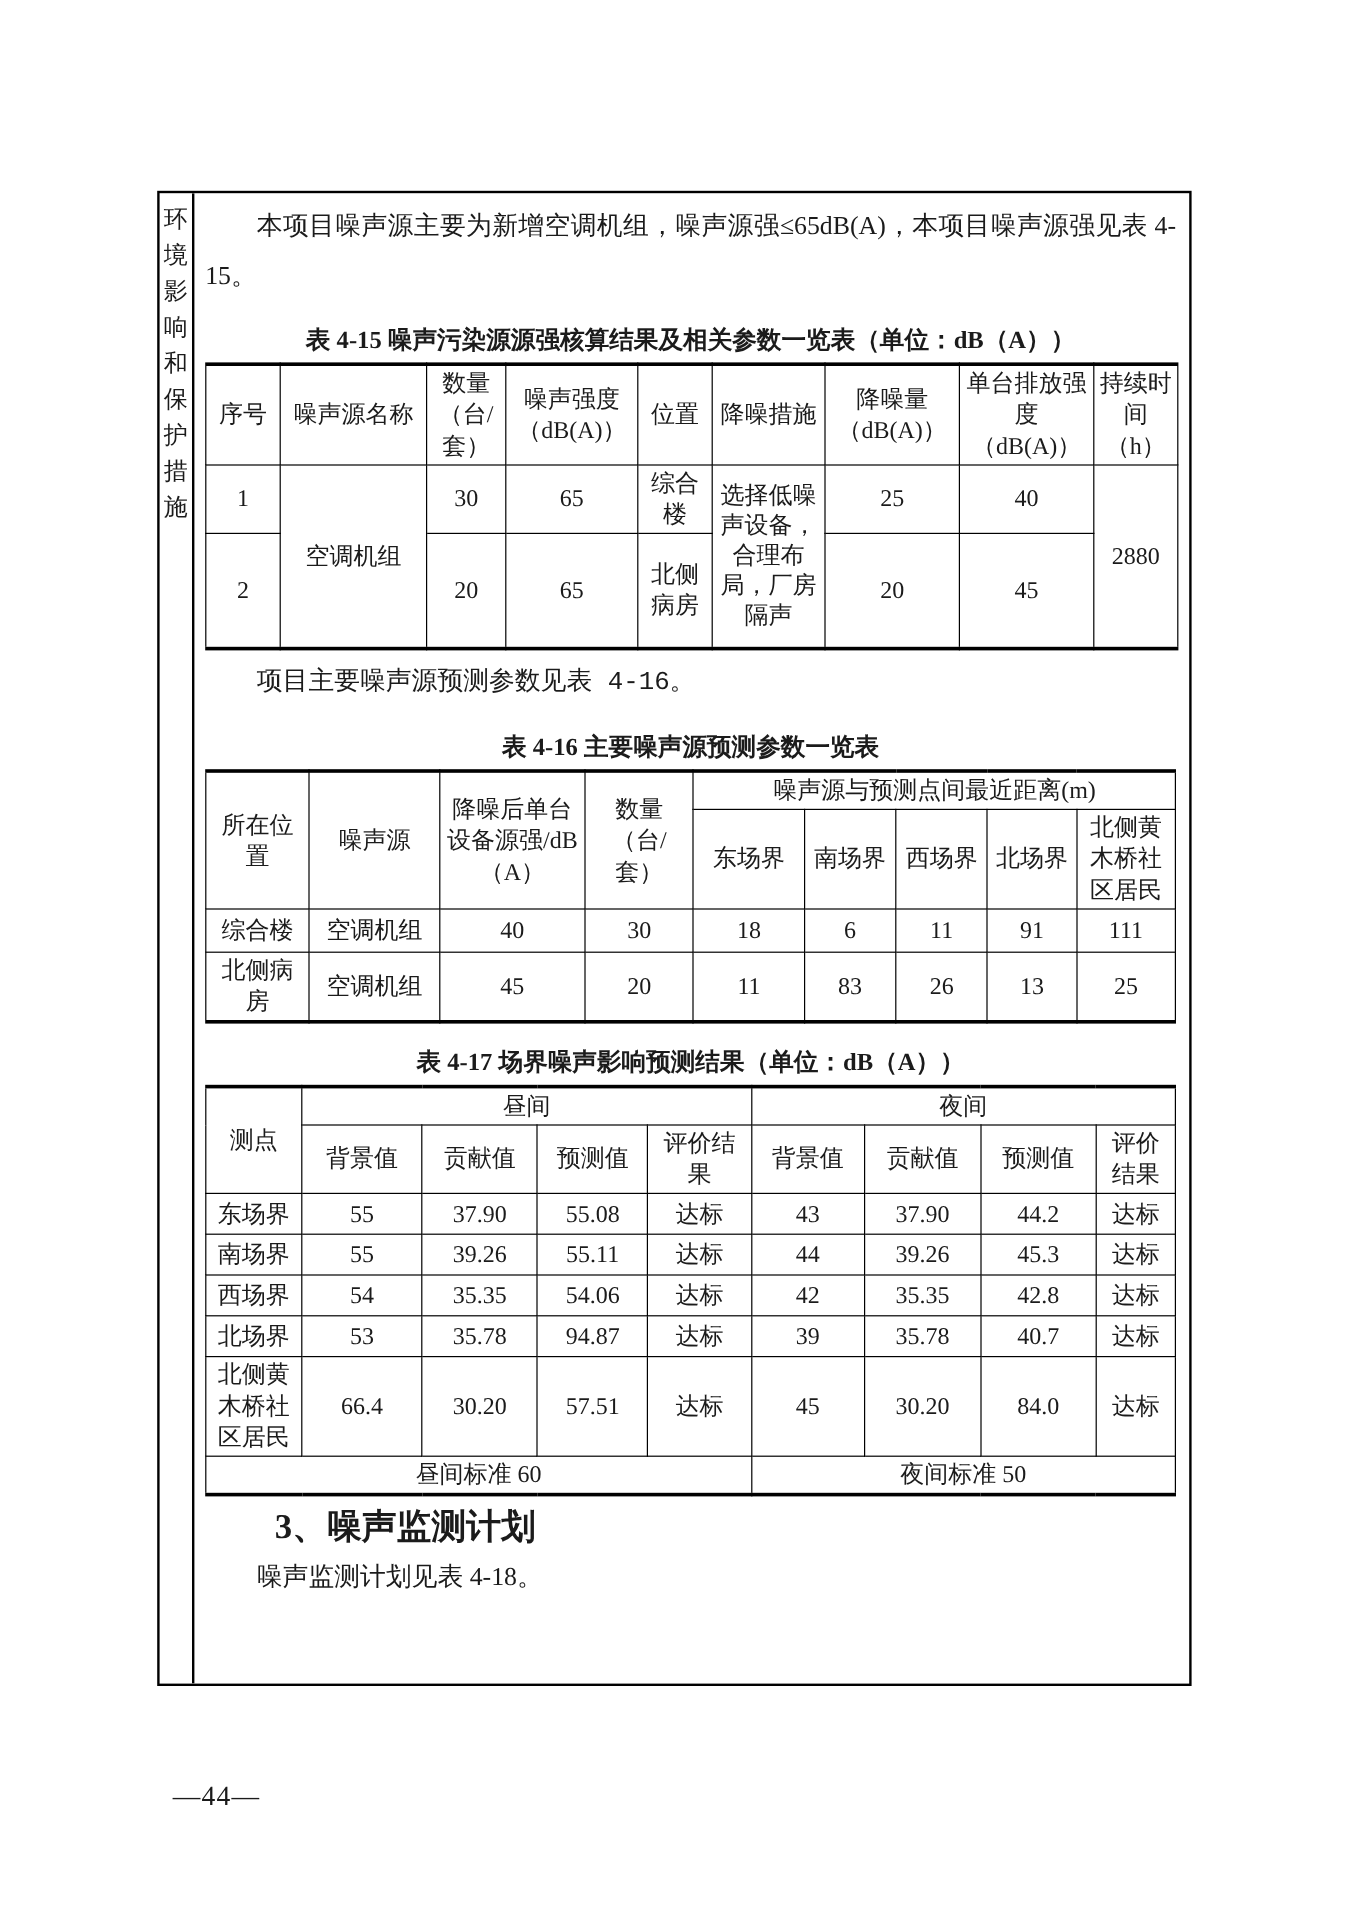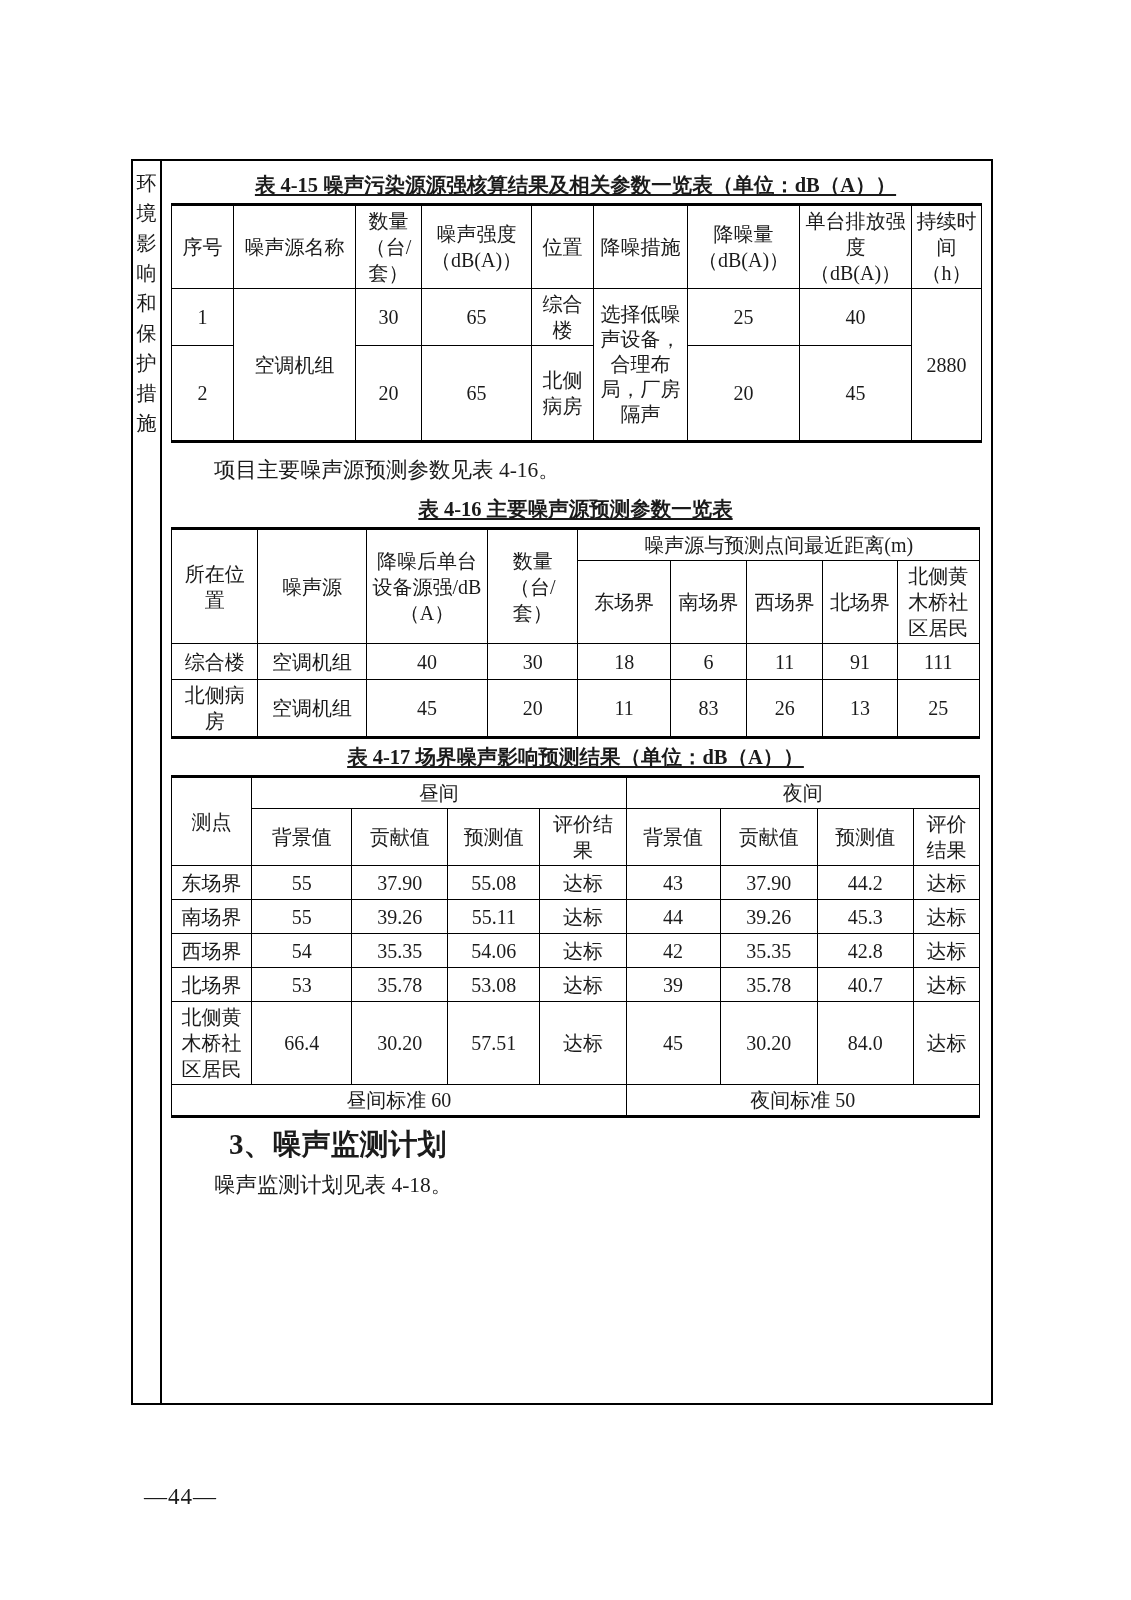--- a/index.html
+++ b/index.html
@@ -11,21 +11,21 @@
     border:2px solid #000; display:flex; overflow:hidden; }
 
   .sidebar { width:29px; border-right:2px solid #000; padding-top:7px; flex:none; }
   .sidebar-label { width:22px; margin:0 auto; font-size:20px; line-height:30px;
     text-align:center; word-break:break-all; }
 
   .content { flex:1; padding:6px 11px 0 9px; overflow:hidden; }
 
   .para { font-size:21.5px; line-height:42px; text-indent:2em; text-align:justify; }
   .tbl-title { font-size:20.5px; font-weight:bold; text-align:center;
-    line-height:30px; margin:3px 0 3px;text-decoration:underline; }
+    line-height:30px; margin:18px 0 3px; }
   .sec-heading { font-size:29px; font-weight:bold; text-indent:2em;
     line-height:40px; margin-top:6px; }
 
   table { width:100%; border-collapse:collapse; table-layout:fixed;
     border:1px solid #000; border-top:3px solid #000; border-bottom:3px solid #000; }
   th, td { border:1px solid #000; font-weight:normal; text-align:center;
     vertical-align:middle; font-size:20px; line-height:26px; padding:2px 3px;
     overflow:hidden; }
   .t15 th { height:84px; }
   .t15 .r1 td { height:56px; }
@@ -48,20 +48,21 @@
 
 <div class="page">
   <div class="doc-box">
 
     <div class="sidebar">
       <div class="sidebar-label">环境影响和保护措施</div>
     </div>
 
     <div class="content">
 
+      <p class="para">本项目噪声源主要为新增空调机组，噪声源强≤65dB(A)，本项目噪声源强见表 4-15。</p>
 
       <div class="tbl-title">表 4-15 噪声污染源源强核算结果及相关参数一览表（单位：dB（A））</div>
 
       <table class="t15">
         <colgroup>
           <col style="width:62px">
             <col style="width:122px">
             <col style="width:66px">
           <col style="width:110px">
             <col style="width:62px">
@@ -97,21 +98,21 @@
           <td>2</td>
           <td>20</td>
           <td>65</td>
           <td>北侧病房</td>
           <td>20</td>
           <td>45</td>
         </tr>
       </tbody>
         </table>
 
-      <p class="para" style="margin-top:6px;">项目主要噪声源预测参数见表 4-16。</p>
+      <p class="para" style="margin-top:6px;font-family:Liberation Mono, monospace;">项目主要噪声源预测参数见表 4-16。</p>
 
       <div class="tbl-title">表 4-16 主要噪声源预测参数一览表</div>
 
       <table class="t16">
         <colgroup>
           <col style="width:86px">
             <col style="width:108px">
             <col style="width:121px">
           <col style="width:90px">
             <col style="width:92px">
@@ -221,21 +222,21 @@
           <td>达标</td>
           <td>42</td>
           <td>35.35</td>
           <td>42.8</td>
           <td>达标</td>
         </tr>
         <tr>
           <td>北场界</td>
           <td>53</td>
           <td>35.78</td>
-          <td>53.08</td>
+          <td>94.87</td>
           <td>达标</td>
           <td>39</td>
           <td>35.78</td>
           <td>40.7</td>
           <td>达标</td>
         </tr>
         <tr class="rlast">
           <td>北侧黄木桥社区居民</td>
           <td>66.4</td>
           <td>30.20</td>

